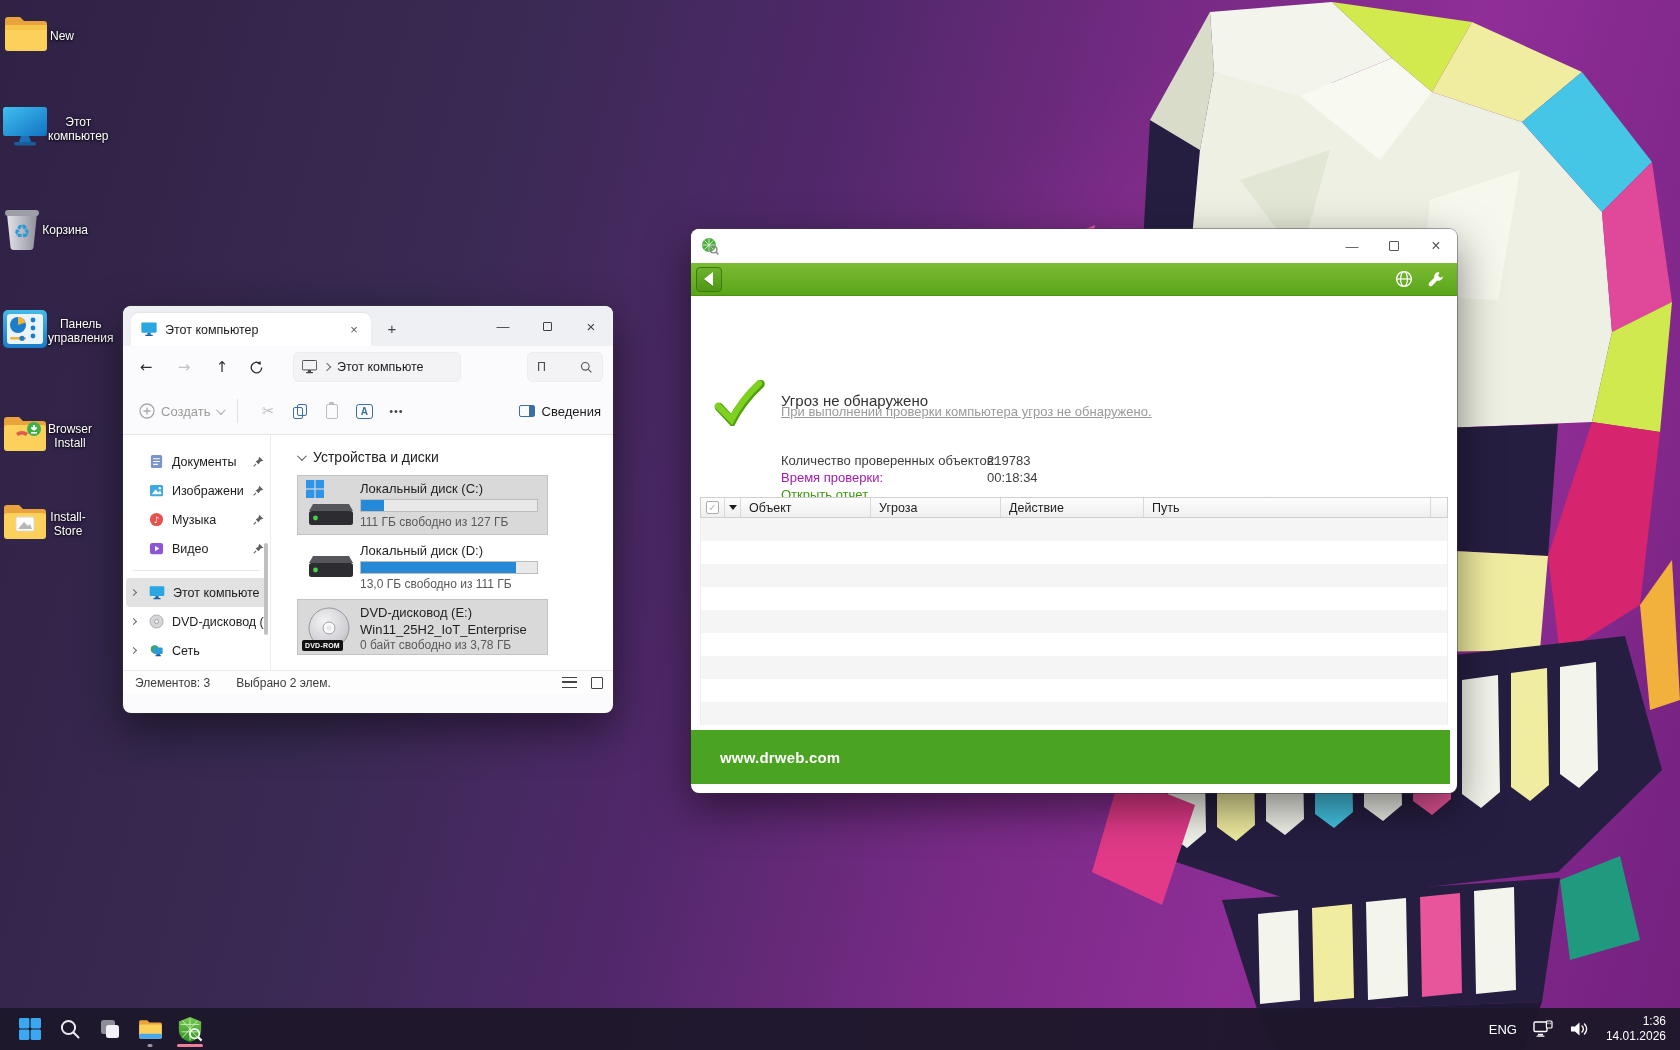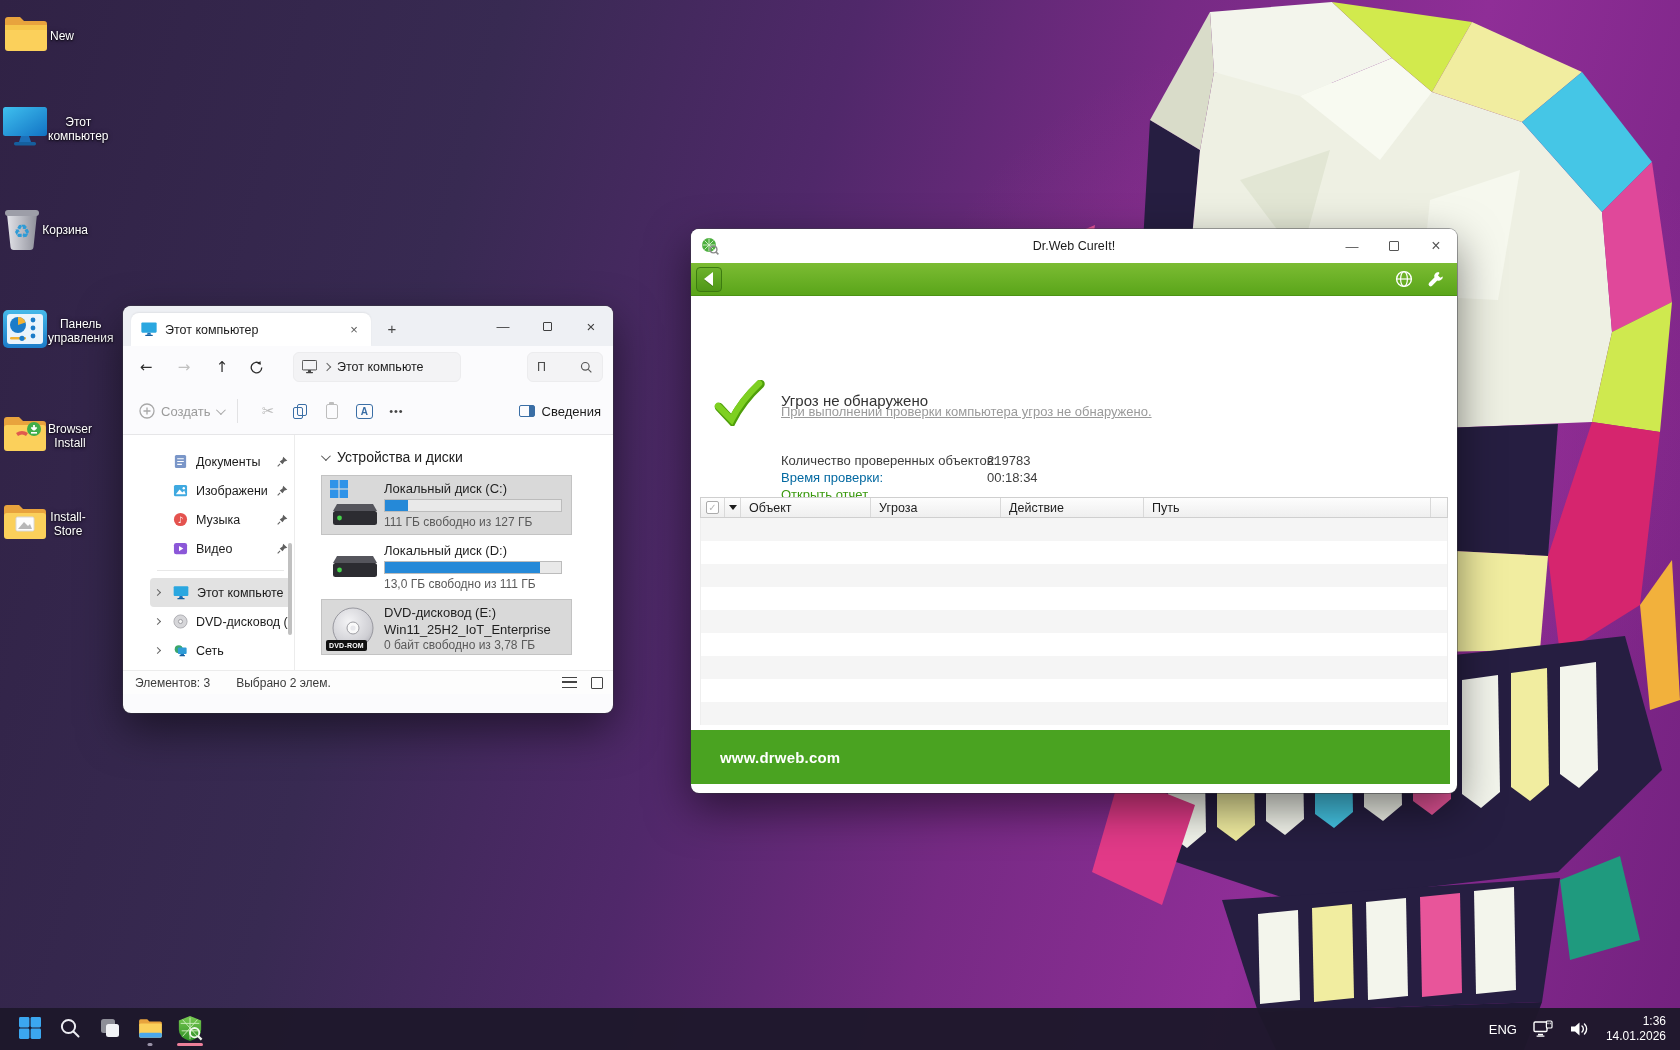--- a/index.html
+++ b/index.html
@@ -57,21 +57,21 @@
   .copy-ic i:last-child { right:0; top:0; }
   .paste-ic { width:12px; height:15px; border:1.4px solid #bdbdbd; border-radius:2px; position:relative; }
   .paste-ic:after { content:""; position:absolute; top:-3px; left:2px; width:5px; height:3px; background:#bdbdbd; border-radius:1px; }
   .ren-ic { width:17px; height:15px; border:1.4px solid #3a6ea5; border-radius:3px; color:#3a6ea5; font-size:10px; font-weight:bold;
             display:flex; align-items:center; justify-content:center; }
   .more-dots { color:#444; font-size:11px; letter-spacing:1px; }
   .tb-details { margin-left:auto; display:flex; align-items:center; gap:7px; font-size:13px; color:#1b1b1b; }
   .det-ic { width:16px; height:12px; border:1.4px solid #3a6ea5; border-radius:2px; position:relative; }
   .det-ic:after { content:""; position:absolute; right:0; top:0; bottom:0; width:5px; background:#3a6ea5; }
   .ex-body { display:flex; height:235px; background:#fff; }
-  .ex-side { width:148px; border-right:1px solid #ececec; padding-top:12px; position:relative; background:#fff;margin-left:24px; }
+  .ex-side { width:148px; border-right:1px solid #ececec; padding-top:12px; position:relative; background:#fff; }
   .sd-row { height:29px; display:flex; align-items:center; padding:0 6px 0 26px; gap:8px; font-size:12.5px; color:#1b1b1b; }
   .sd-row .sd-label { flex:1; white-space:nowrap; overflow:hidden; }
   .sd-row.tree { padding-left:8px; }
   .sd-row.selrow { background:#e2e2e2; border-radius:4px; margin:0 3px; padding-left:5px; }
   .sd-div { height:1px; background:#e8e8e8; margin:7px 10px; }
   .chev-t { width:5px; height:5px; border-right:1.3px solid #666; border-bottom:1.3px solid #666; transform:rotate(-45deg); margin-right:5px; flex:0 0 auto; }
   .sd-thumb { position:absolute; right:2px; top:108px; width:4px; height:92px; background:#c0c0c0; border-radius:2px; }
   .ex-main { flex:1; padding:14px 0 0 26px; }
   .sec-head { display:flex; align-items:center; gap:9px; font-size:14px; color:#202020; margin-bottom:10px; }
   .chev-d { width:7px; height:7px; border-right:1.5px solid #555; border-bottom:1.5px solid #555; transform:rotate(45deg) translateY(-2px); }
@@ -106,42 +106,42 @@
                 filter:drop-shadow(0 1px 0 rgba(0,0,0,.25)); }
   .dw-green .gtitle { position:absolute; left:0; right:0; text-align:center; color:#fff; font-size:15px;
                       text-shadow:0 1px 1px rgba(0,0,0,.2); pointer-events:none; }
   .dw-green .gicons { margin-left:auto; display:flex; gap:14px; z-index:1; }
   .dw-result { position:relative; height:240px; }
   .dw-check { position:absolute; left:22px; top:84px; }
   .res-title { position:absolute; left:90px; top:96px; font-size:15px; color:#333; }
   .res-sub { position:absolute; left:90px; top:108px; font-size:13px; color:#9a9a9a;text-decoration:underline; }
   .stat-l1 { position:absolute; left:90px; top:157px; font-size:13px; color:#3d3d3d; }
   .stat-v1 { position:absolute; left:296px; top:157px; font-size:13px; color:#3d3d3d; }
-  .stat-l2 { position:absolute; left:90px; top:174px; font-size:13px; color:#0369a1; }
+  .stat-l2 { position:absolute; left:90px; top:174px; font-size:13px; color:#a21caf; }
   .stat-v2 { position:absolute; left:296px; top:174px; font-size:13px; color:#3d3d3d; }
   .rep-link { position:absolute; left:90px; top:191px; font-size:13px; color:#3c9a10; text-decoration:underline; cursor:pointer; }
   .dw-table { position:absolute; left:9px; top:268px; width:748px; }
   .dw-thead { display:grid; grid-template-columns:24px 16px 130px 130px 143px 1fr 16px; height:21px;
               background:linear-gradient(#fdfdfd,#efefef); border:1px solid #cfcfcf; }
   .th-cell { border-right:1px solid #d9d9d9; display:flex; align-items:center; padding-left:8px; font-size:12.5px; color:#1d1d1d; }
   .th-cell:last-child { border-right:none; }
   .th-cb { justify-content:center; padding-left:0; }
   .cb { width:13px; height:13px; border:1px solid #ababab; background:#fff; border-radius:2px; color:#b5b5b5; font-size:10px;
         line-height:11px; text-align:center; }
   .th-arr { justify-content:center; padding-left:0; }
   .tri-d { width:0; height:0; border:4px solid transparent; border-top:5px solid #1d1d1d; margin-top:4px; }
   .dw-rows { height:207px; border-left:1px solid #eee; border-right:1px solid #eee;
              background:repeating-linear-gradient(#f5f5f5 0 23px, #ffffff 23px 46px); }
   .dw-footer { position:absolute; left:0; top:501px; width:759px; height:54px; background:#4aa321;
                display:flex; align-items:center; }
   .dw-footer .url { color:#fff; font-size:15px; font-weight:bold; margin-left:29px; letter-spacing:.2px; }
 
   
   #taskbar { position:absolute; left:0; right:0; bottom:0; height:42px; background:rgba(30,24,43,.97);
-             display:flex; padding:0 14px 0 10px; }
+             display:flex; align-items:center; padding:0 14px 0 10px; }
   .tb-btn { width:40px; height:40px; display:flex; align-items:center; justify-content:center; border-radius:5px; position:relative; }
   .run-dot { position:absolute; bottom:2px; left:50%; transform:translateX(-50%); width:5px; height:3px; border-radius:2px; background:#9a93a8; }
   .run-bar { position:absolute; bottom:2px; left:50%; transform:translateX(-50%); width:26px; height:3px; border-radius:2px; background:#ee7f9a; }
   .tray { margin-left:auto; display:flex; align-items:center; gap:16px; color:#fff; }
   .tray .lang { font-size:13px; }
   .clock { text-align:right; font-size:12px; line-height:15px; }
 
   svg { display:block; }
 </style>
 </head>
@@ -535,21 +535,20 @@
 </div>
 
 <div class="win" id="drweb">
   <div class="dw-title" style="position:relative">
     <svg width="18" height="18" viewBox="0 0 18 18">
         <circle cx="8" cy="8" r="7" fill="#4caf3e"></circle>
         <path d="M8 1.5 V14.5 M1.5 8 H14.5 M3.5 3.5 L12.5 12.5 M12.5 3.5 L3.5 12.5" stroke="#d8f0cf" stroke-width=".9"></path>
         <circle cx="12.5" cy="12.5" r="3.4" fill="none" stroke="#8a8a8a" stroke-width="1.4"></circle>
         <line x1="15" y1="15" x2="17.4" y2="17.4" stroke="#8a8a8a" stroke-width="1.6"></line>
       </svg>
-    <span class="dwt">Dr.Web CureIt!</span>
     <div class="dw-caps">
       <div class="dw-cap">—</div>
       <div class="dw-cap">
           <span class="cap-box" style="width:10px;height:10px;border-color:#555"></span>
         </div>
       <div class="dw-cap" style="font-size:16px">×</div>
     </div>
   </div>
   <div class="dw-green">
     <div class="dw-back">

